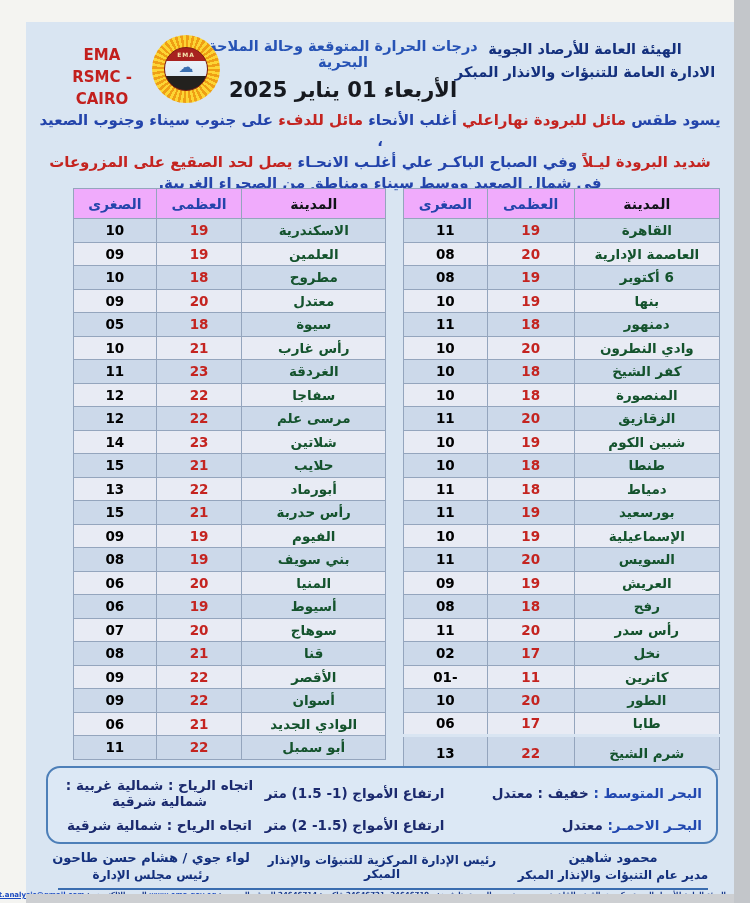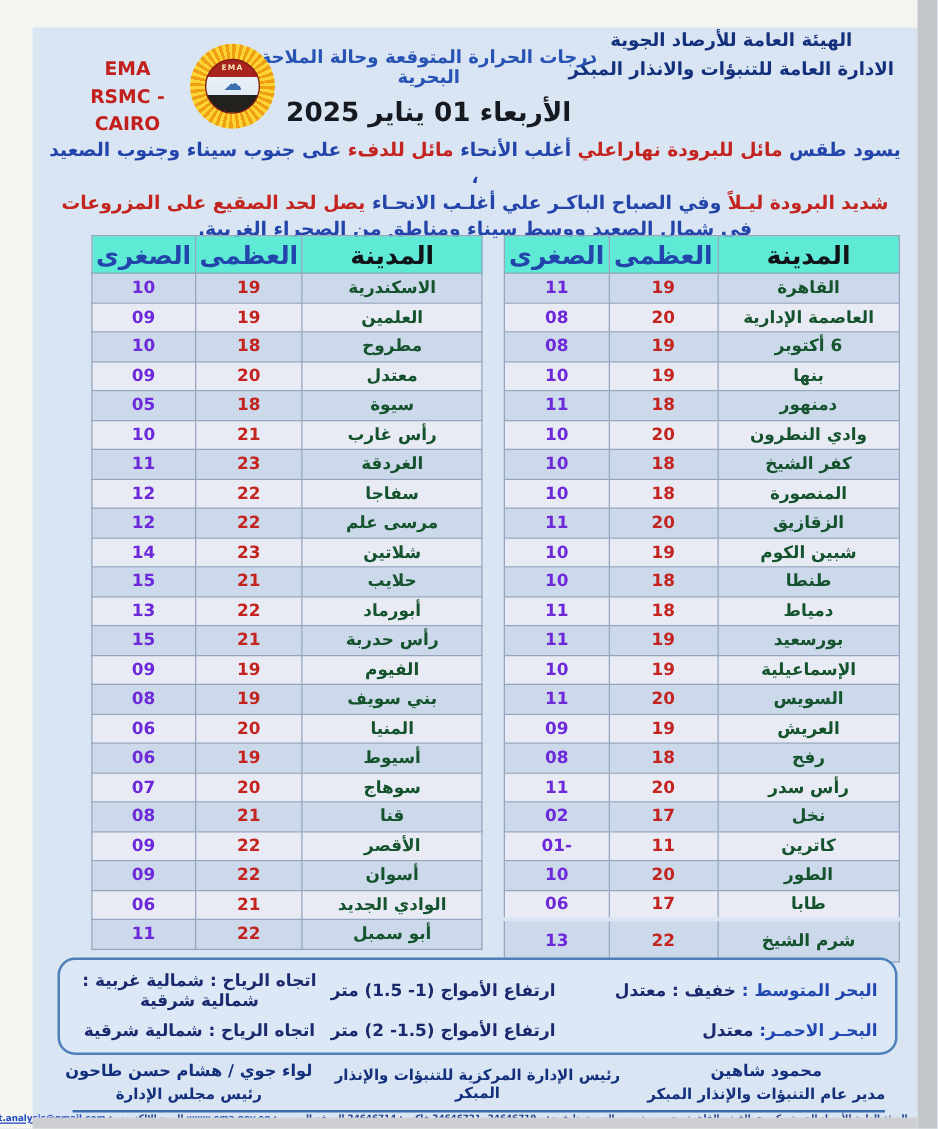--- a/index.html
+++ b/index.html
@@ -12,21 +12,21 @@
   }
   .doc {
     position:absolute; left:26px; top:22px; width:708px; height:872px;
     background:#d9e5f2;
   }
   .strip-right { position:absolute; right:0; top:0; width:16px; height:903px; background:#c3c6ca; }
   .strip-bottom { position:absolute; left:26px; top:894px; width:708px; height:9px; background:#cdcfd2; }
 
   
   .org-block {
-    position:absolute; top:0; right:14px; width:270px;
+    position:absolute; top:16px; right:14px; width:270px;
     text-align:center; direction:rtl;
     color:#14307d; font-weight:bold; font-size:14.5px; line-height:23px;
   }
   .title-block {
     position:absolute; top:16px; left:182px; width:270px; text-align:center; direction:rtl;
   }
   .title-block .t1 { color:#2753b5; font-weight:bold; font-size:14.5px; }
   .title-block .t2 { color:#16191f; font-weight:bold; font-size:21px; margin-top:8px; }
   .ema-block {
     position:absolute; top:22px; left:24px; width:104px; text-align:center;
@@ -54,30 +54,30 @@
   .seg-red { color:#c42420; }
   .seg-blue { color:#2344ab; }
 
   
   .temps { position:absolute; border-collapse:collapse; table-layout:fixed; direction:rtl; }
   .temps-left  { top:166px; left:47px;  width:313px; }
   .temps-right { top:166px; left:377px; width:317px; }
   .temps th, .temps td {
     border:1px solid #94a5bd; font-weight:bold; text-align:center; padding:0;
   }
-  .temps th { height:30px; background:#5eead4; font-size:20px; }
+  .temps th { height:30px; background:#f0abfc; font-size:14px; }
   .temps td { height:23.5px; font-size:13.5px; }
   .temps .col-city { width:46%; }
   .temps .col-max  { width:27.5%; }
   .temps .col-min  { width:26.5%; }
   .temps th.h-city { color:#101418; }
   .temps th.h-max, .temps th.h-min { color:#2344ab; }
   .temps td.c-city { color:#14532d; }
   .temps td.c-max { color:#c42420; }
-  .temps td.c-min { color:#6d28d9; }
+  .temps td.c-min { color:#000000; }
   .temps tr:nth-child(odd)  td { background:#ccd9ea; }
   .temps tr:nth-child(even) td { background:#e8ebf4; }
   .temps-right tr:last-child td { height:34px; border-top:3px solid #d9e5f2; }
 
   
   .sea-box {
     position:absolute; top:744px; left:20px; width:672px; height:78px;
     border:2.5px solid #4d7fb8; border-radius:14px; background:#dce8f5;
     display:flex; flex-direction:column; justify-content:space-evenly;
     direction:rtl; padding:2px 14px;

